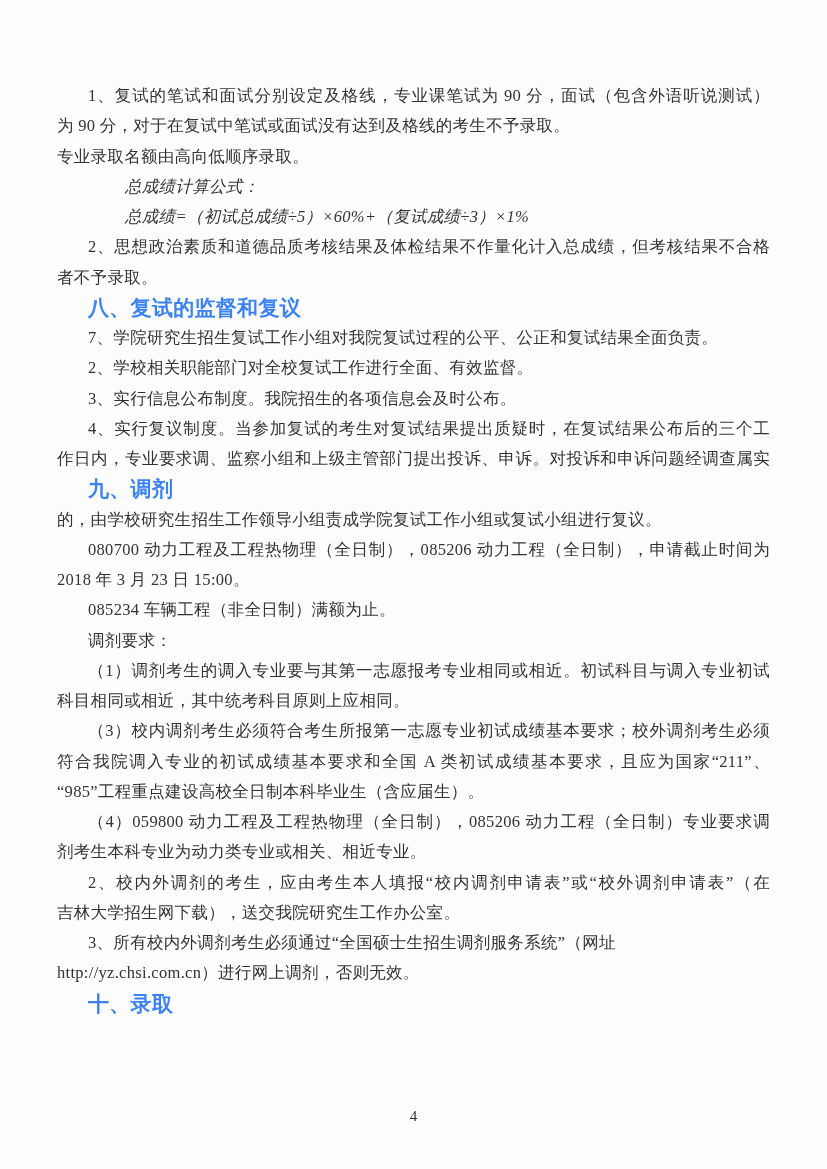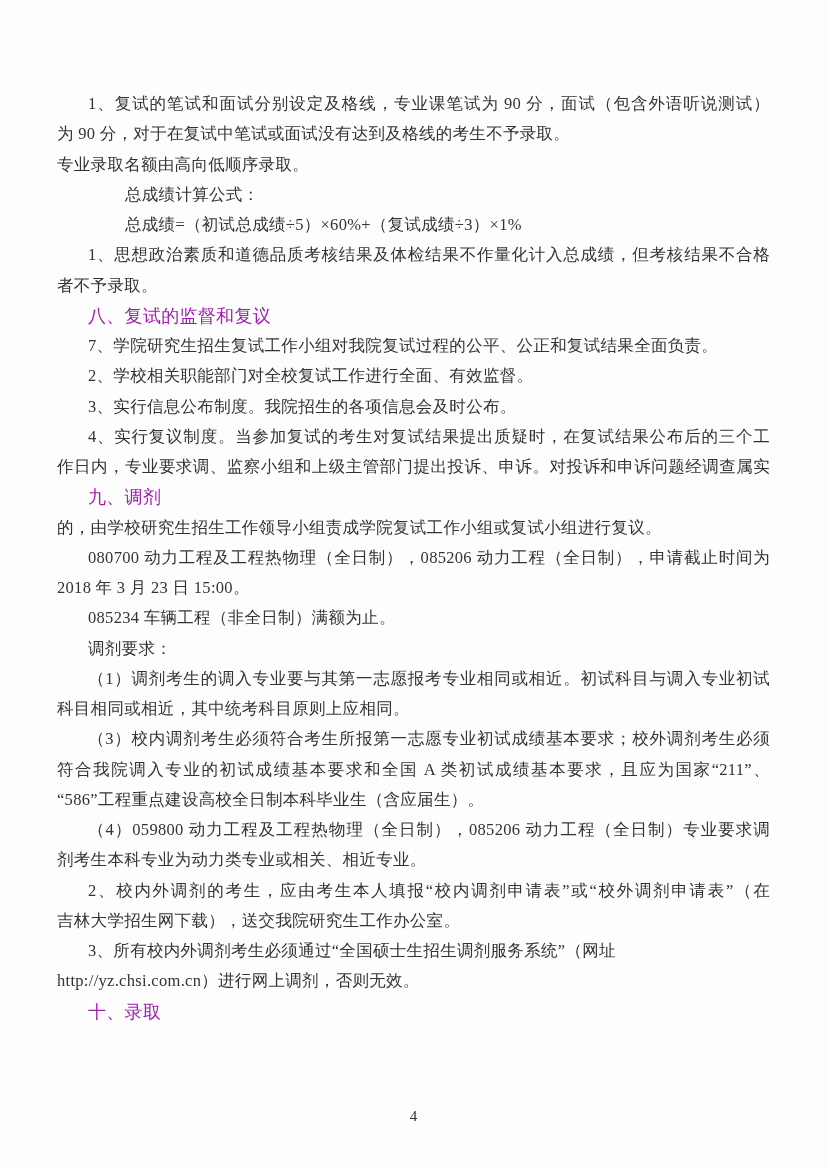--- a/index.html
+++ b/index.html
@@ -13,42 +13,42 @@
     height: 1169px;
     background: #fdfdfd;
     overflow: hidden;
     font-family: "Liberation Serif", "DejaVu Serif", serif;
   }
   .content {
     position: absolute;
     left: 57px;
     top: 81px;
     width: 713px;
-    margin-top: 8px;
   }
   .line {
     height: 30.25px;
     line-height: 30.25px;
     font-size: 16.5px;
     color: #333333;
     letter-spacing: 0.3px;
     overflow: hidden;
   }
   .line.para {
     text-indent: 31px;
   }
   .line.formula {
     text-indent: 68px;
+    font-style: italic;
   }
   .line.heading {
     text-indent: 31px;
-    font-weight: 400;
-    color: #a21caf;
+    font-weight: 700;
+    color: #3b82f6;
     font-family: "Liberation Sans", "DejaVu Sans", sans-serif;
-    font-size: 18px;
+    font-size: 21px;
   }
   .line.fill {
     text-align: justify;
     text-align-last: justify;
     text-justify: inter-character;
   }
   .page-number {
     position: absolute;
     top: 1108px;
     left: 0;
@@ -62,39 +62,39 @@
 </head>
 <body>
 
 <div class="page">
   <div class="content" id="lines-container">
       <div class="line para fill">1、复试的笔试和面试分别设定及格线，专业课笔试为 90 分，面试（包含外语听说测试）</div>
       <div class="line cont">为 90 分，对于在复试中笔试或面试没有达到及格线的考生不予录取。</div>
       <div class="line cont">专业录取名额由高向低顺序录取。</div>
       <div class="line formula">总成绩计算公式：</div>
       <div class="line formula">总成绩=（初试总成绩÷5）×60%+（复试成绩÷3）×1%</div>
-      <div class="line para fill">1、思想政治素质和道德品质考核结果及体检结果不作量化计入总成绩，但考核结果不合格</div>
+      <div class="line para fill">2、思想政治素质和道德品质考核结果及体检结果不作量化计入总成绩，但考核结果不合格</div>
       <div class="line cont">者不予录取。</div>
       <div class="line heading">八、复试的监督和复议</div>
       <div class="line para">7、学院研究生招生复试工作小组对我院复试过程的公平、公正和复试结果全面负责。</div>
       <div class="line para">2、学校相关职能部门对全校复试工作进行全面、有效监督。</div>
       <div class="line para">3、实行信息公布制度。我院招生的各项信息会及时公布。</div>
       <div class="line para fill">4、实行复议制度。当参加复试的考生对复试结果提出质疑时，在复试结果公布后的三个工</div>
       <div class="line cont fill">作日内，专业要求调、监察小组和上级主管部门提出投诉、申诉。对投诉和申诉问题经调查属实</div>
       <div class="line heading">九、调剂</div>
       <div class="line cont">的，由学校研究生招生工作领导小组责成学院复试工作小组或复试小组进行复议。</div>
       <div class="line para fill">080700 动力工程及工程热物理（全日制），085206 动力工程（全日制），申请截止时间为</div>
       <div class="line cont">2018 年 3 月 23 日 15:00。</div>
       <div class="line para">085234 车辆工程（非全日制）满额为止。</div>
       <div class="line para">调剂要求：</div>
       <div class="line para fill">（1）调剂考生的调入专业要与其第一志愿报考专业相同或相近。初试科目与调入专业初试</div>
       <div class="line cont">科目相同或相近，其中统考科目原则上应相同。</div>
       <div class="line para fill">（3）校内调剂考生必须符合考生所报第一志愿专业初试成绩基本要求；校外调剂考生必须</div>
       <div class="line cont fill">符合我院调入专业的初试成绩基本要求和全国 A 类初试成绩基本要求，且应为国家“211”、</div>
-      <div class="line cont">“586”工程重点建设高校全日制本科毕业生（含应届生）。</div>
+      <div class="line cont">“985”工程重点建设高校全日制本科毕业生（含应届生）。</div>
       <div class="line para fill">（4）059800 动力工程及工程热物理（全日制），085206 动力工程（全日制）专业要求调</div>
       <div class="line cont">剂考生本科专业为动力类专业或相关、相近专业。</div>
       <div class="line para fill">2、校内外调剂的考生，应由考生本人填报“校内调剂申请表”或“校外调剂申请表”（在</div>
       <div class="line cont">吉林大学招生网下载），送交我院研究生工作办公室。</div>
       <div class="line para">3、所有校内外调剂考生必须通过“全国硕士生招生调剂服务系统”（网址</div>
       <div class="line cont">http://yz.chsi.com.cn）进行网上调剂，否则无效。</div>
       <div class="line heading">十、录取</div>
     </div>
   <div class="page-number">4</div>
 </div>

